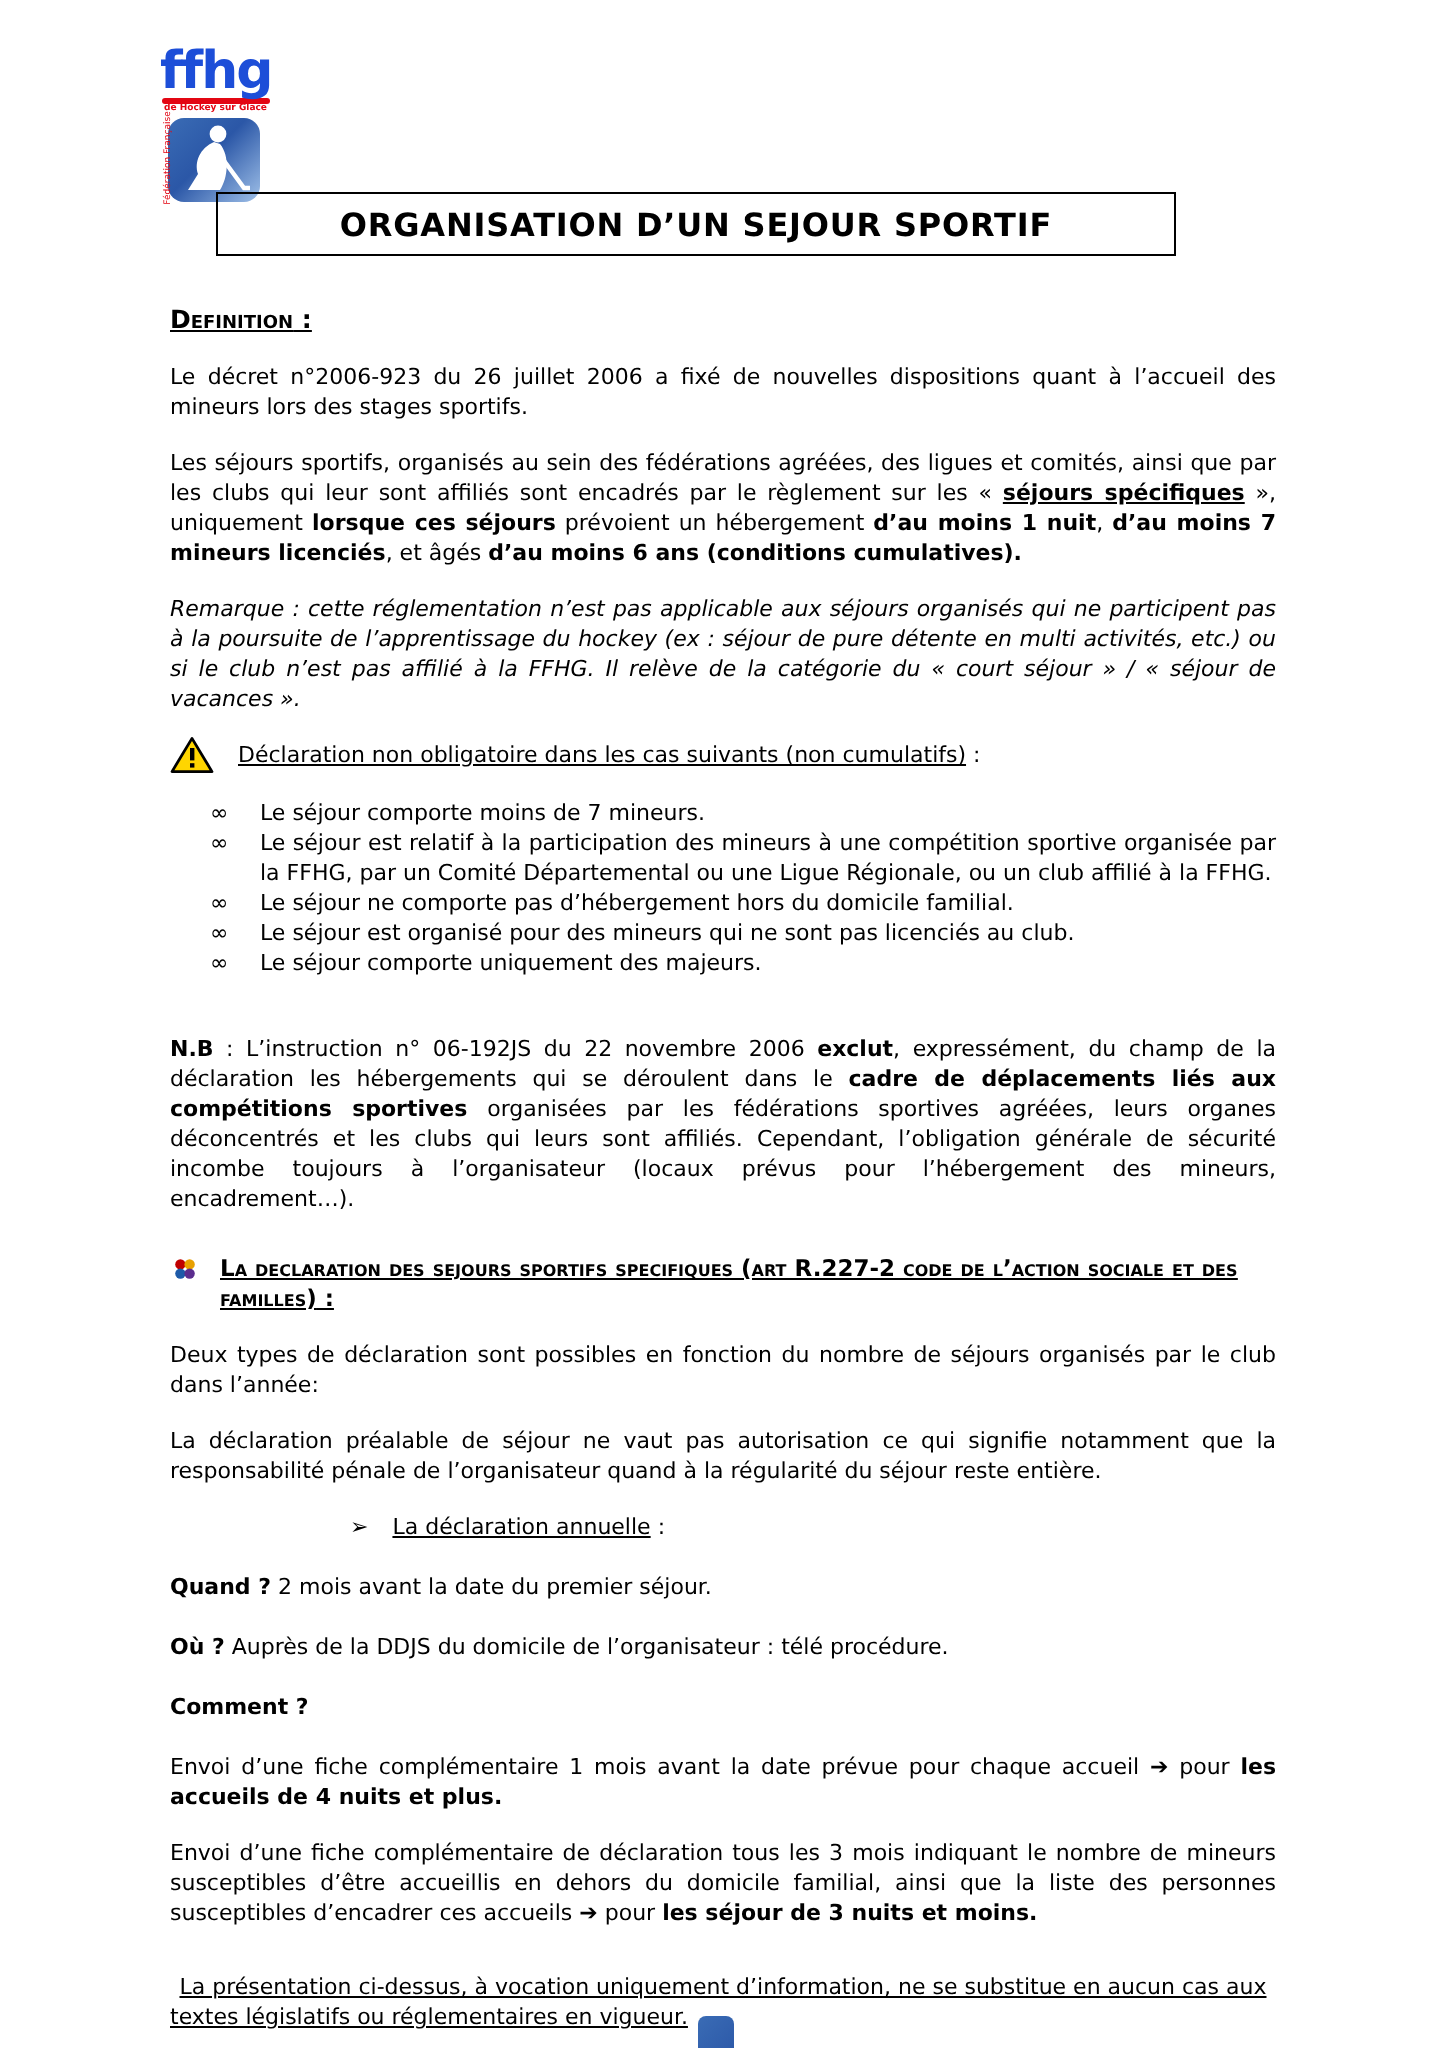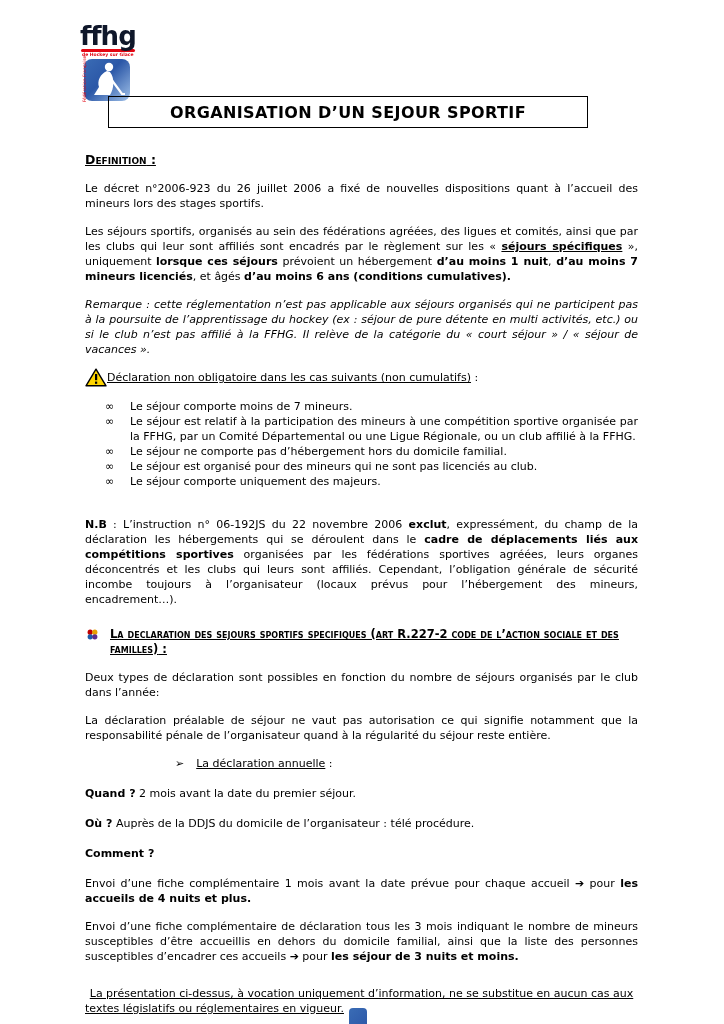--- a/index.html
+++ b/index.html
@@ -7,35 +7,35 @@
     position:relative;width:724px;height:1024px;margin:0 auto;background:#fff;
     font-family:"DejaVu Sans","Liberation Sans",sans-serif;
     font-size:11px;line-height:15px;color:#000;overflow:hidden;
   }
   .b{font-weight:bold;}
   .i{font-style:italic;}
   .u{text-decoration:underline;}
 
   
   .logo{position:absolute;left:74px;top:24px;width:70px;}
-  .logo-brand{color:#0f172a;font-weight:bold;font-size:26px;line-height:24px;letter-spacing:-1px;font-family:"DejaVu Sans",sans-serif;padding-left:6px;}
+  .logo-brand{color:#1d4ed8;font-weight:bold;font-size:26px;line-height:24px;letter-spacing:-1px;font-family:"DejaVu Sans",sans-serif;padding-left:6px;}
   .logo-swoosh{height:3px;background:#e30613;width:54px;margin:1px 0 0 7px;border-radius:2px;}
   .logo-tagline{color:#e30613;font-size:4.5px;line-height:5px;font-weight:bold;padding-left:8px;}
   .logo-square{position:relative;margin:2px 0 0 10px;width:46px;height:42px;border-radius:8px;
     background:linear-gradient(135deg,#3a6cb5 0%,#2b57a7 45%,#9fc0e8 100%);}
   .logo-vertical{position:absolute;left:-7px;top:20px;color:#e30613;font-size:4.5px;
     transform:rotate(-90deg) translate(-50%,0);transform-origin:left top;white-space:nowrap;}
   
   .title-box{position:absolute;left:108px;top:96px;width:478px;height:30px;border:1px solid #000;
     display:flex;align-items:center;justify-content:center;font-weight:bold;font-size:16px;letter-spacing:.4px;}
   
   .flow{position:absolute;left:85px;top:152px;width:553px;}
   .para{text-align:justify;text-align-last:left;margin:0 0 13px 0;}
   .h-def{font-variant:small-caps;font-weight:bold;font-size:12.5px;margin:0 0 14px 0;text-decoration:underline;}
-  .warn-line{display:flex;align-items:flex-start;margin:0 0 12px 0;}
+  .warn-line{display:flex;align-items:flex-start;gap:12px;margin:0 0 12px 0;}
   .warn-icon{flex:0 0 auto;margin-top:-2px;}
   ul.inf-list{list-style:none;margin:0 0 0 0;padding:0;}
   ul.inf-list li{position:relative;padding-left:45px;text-align:justify;text-align-last:left;}
   ul.inf-list .mk{position:absolute;left:20px;top:0;}
   .nb{margin-top:28px;}
   .sec-head{position:relative;padding-left:25px;font-variant:small-caps;font-weight:bold;font-size:11.5px;
     line-height:15px;margin:20px 0 13px 0;text-decoration:underline;}
   .sec-bullet{position:absolute;left:2px;top:2px;}
   .annual{padding-left:90px;margin:2px 0 15px 0;}
   .annual .mk{display:inline-block;margin-right:12px;}

